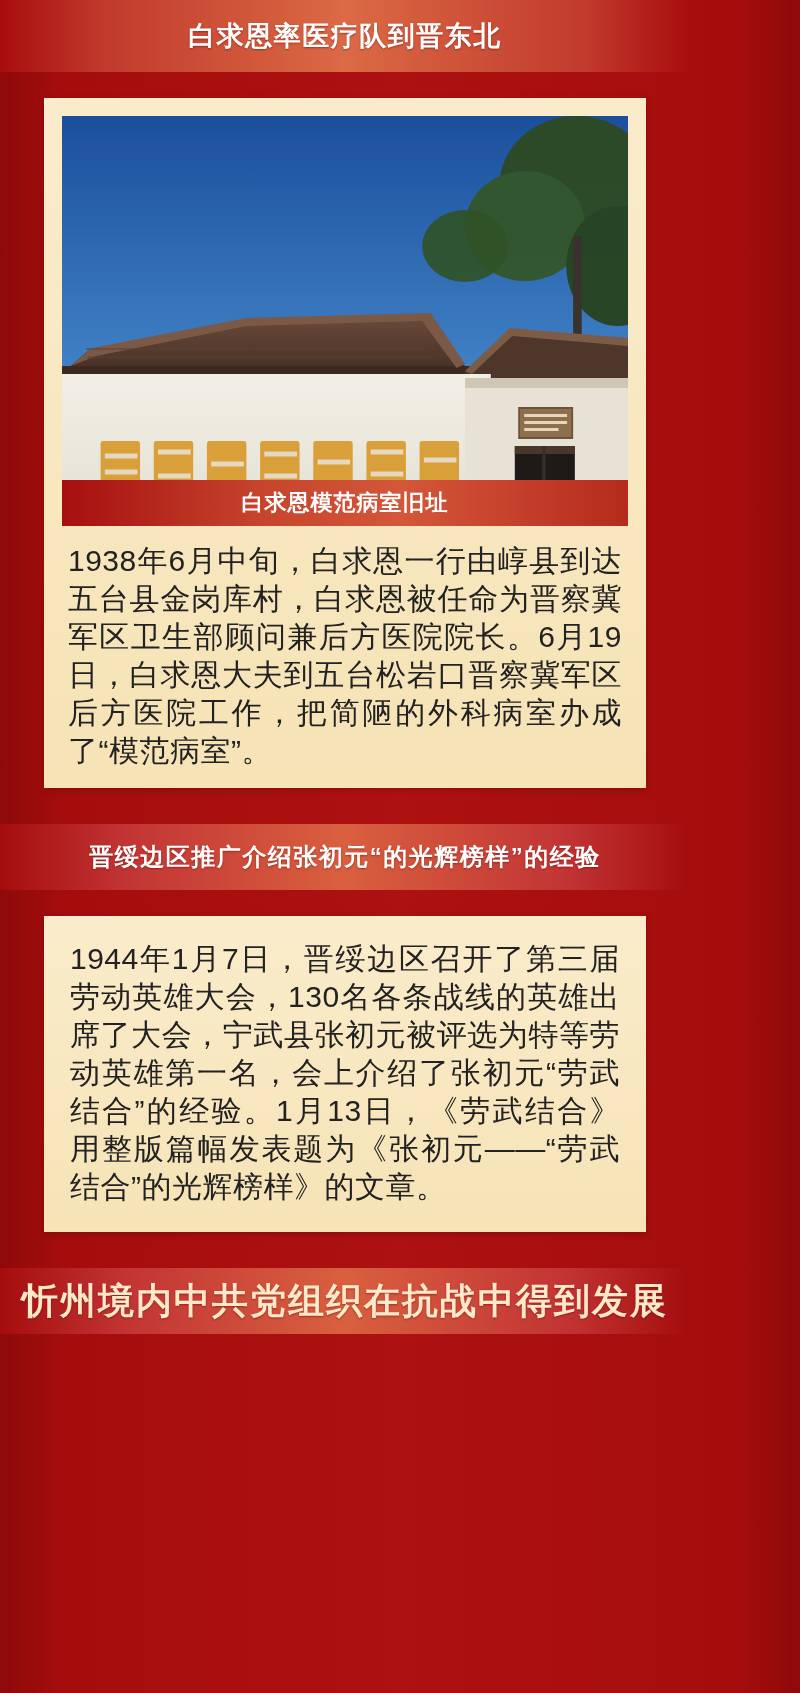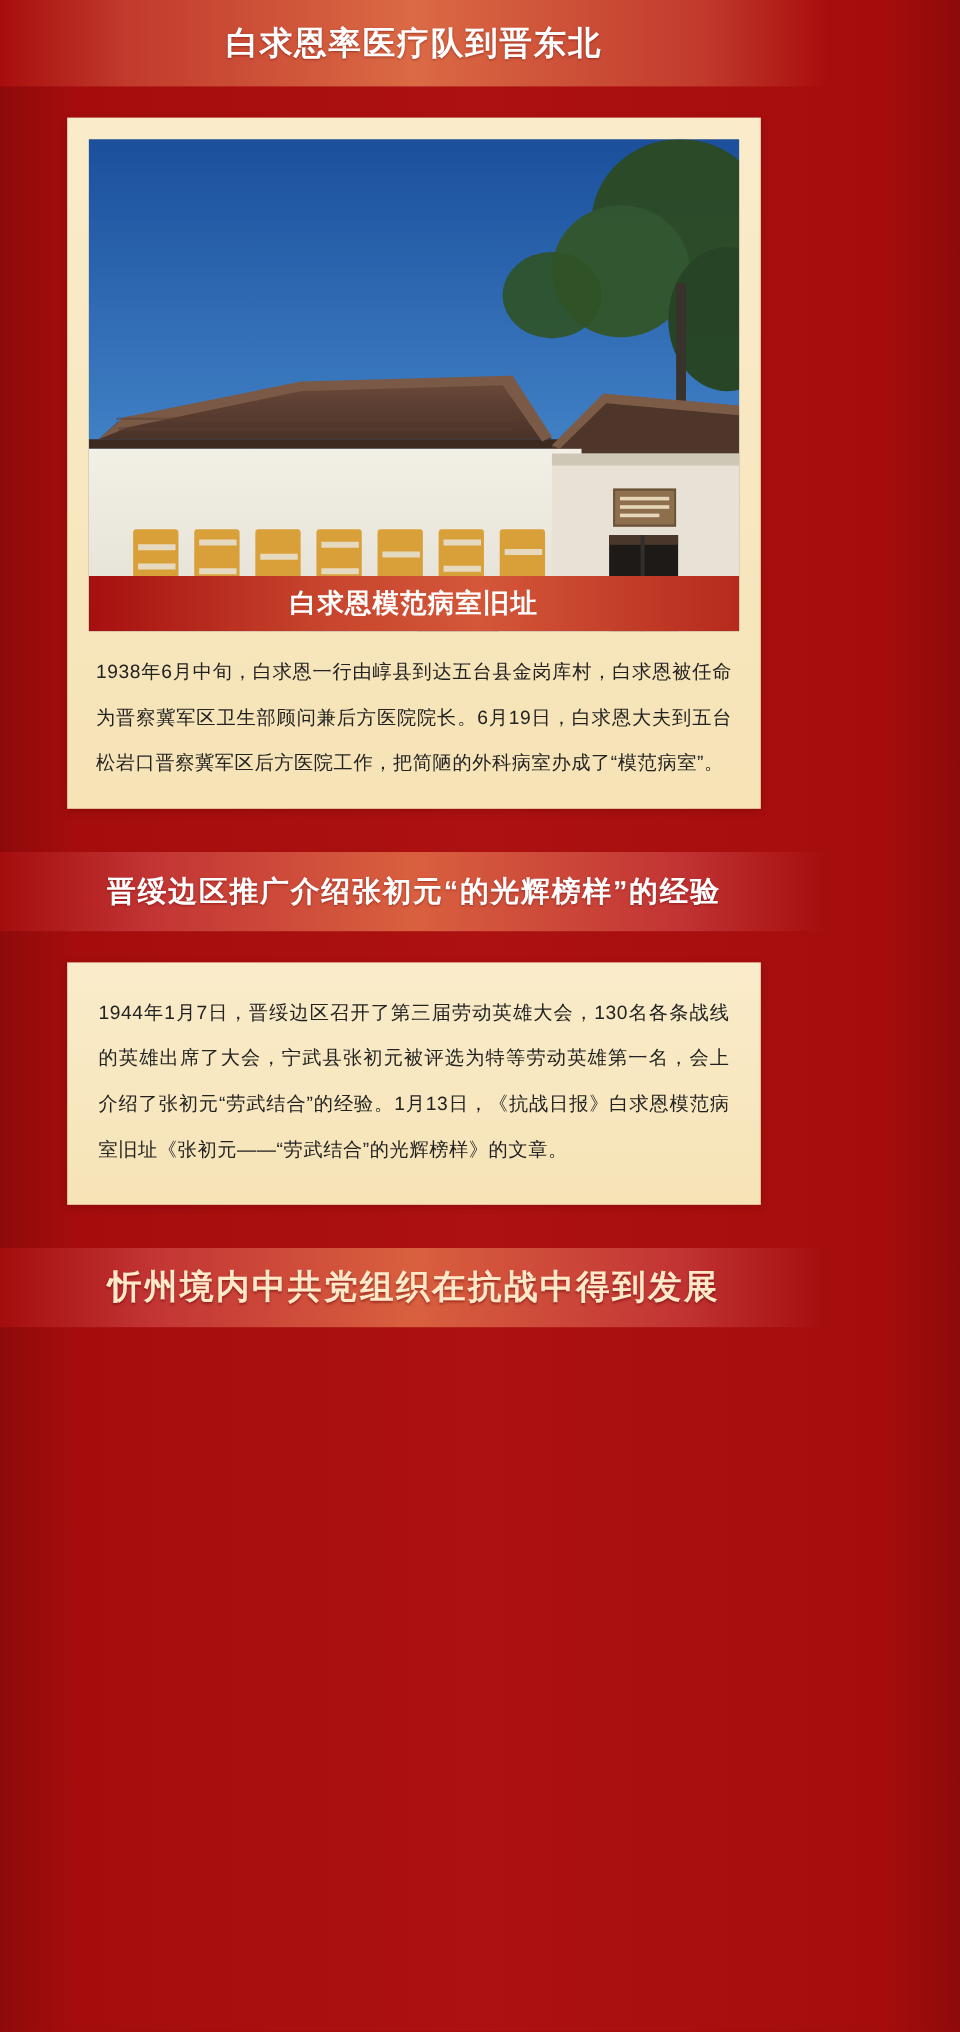--- a/index.html
+++ b/index.html
@@ -41,35 +41,35 @@
     font-weight: bold;
     letter-spacing: 1.5px;
     text-align: center;
     text-shadow: 0 1px 2px rgba(90,0,0,.45);
     white-space: nowrap;
   }
   .banner.small .banner-text {
     font-size: 24px;
   }
   .banner.headline .banner-text {
-    font-size: 28px;
+    font-size: 36px;
     color: #ffe9c9;
     letter-spacing: 2px;
   }
 
   
   .gap {
     height: 26px;
     background: transparent;
   }
   .gap.lg { height: 36px; }
 
   
   .card-wrap {
-    padding: 0 56px;
+    padding: 0 44px;
     box-sizing: border-box;
   }
   .card {
     background: #f7e2b8;
     background: linear-gradient(180deg,#faeccb 0%, #f6e3b6 100%);
     padding: 18px;
     box-sizing: border-box;
     box-shadow: 0 2px 6px rgba(60,0,0,.25);
   }
   .card.text-only {
@@ -97,21 +97,21 @@
   .caption-bar span {
     color: #fff;
     font-size: 22px;
     font-weight: bold;
     letter-spacing: 1px;
   }
 
   .body-text {
     margin-top: 16px;
     color: #222;
-    font-size: 16px;
+    font-size: 30px;
     line-height: 38px;
     letter-spacing: .5px;
     text-align: justify;
     padding: 0 6px;
   }
   .card.text-only .body-text {
     margin-top: 0;
   }
 
   
@@ -275,21 +275,21 @@
   <div class="gap lg"></div>
 
   <div class="banner small">
     <div class="banner-text">晋绥边区推广介绍张初元“的光辉榜样”的经验</div>
   </div>
 
   <div class="gap"></div>
 
   <div class="card-wrap">
     <div class="card text-only">
-      <div class="body-text">1944年1月7日，晋绥边区召开了第三届劳动英雄大会，130名各条战线的英雄出席了大会，宁武县张初元被评选为特等劳动英雄第一名，会上介绍了张初元“劳武结合”的经验。1月13日，《抗战日报》白求恩模范病室旧址《张初元——“劳武结合”的光辉榜样》的文章。</div>
+      <div class="body-text">1944年1月7日，晋绥边区召开了第三届劳动英雄大会，130名各条战线的英雄出席了大会，宁武县张初元被评选为特等劳动英雄第一名，会上介绍了张初元“劳武结合”的经验。1月13日，《劳武结合》用整版篇幅发表题为《张初元——“劳武结合”的光辉榜样》的文章。</div>
     </div>
   </div>
 
   <div class="gap lg"></div>
 
   <div class="banner headline">
     <div class="banner-text">忻州境内中共党组织在抗战中得到发展</div>
   </div>
 
   <div class="gap"></div>

